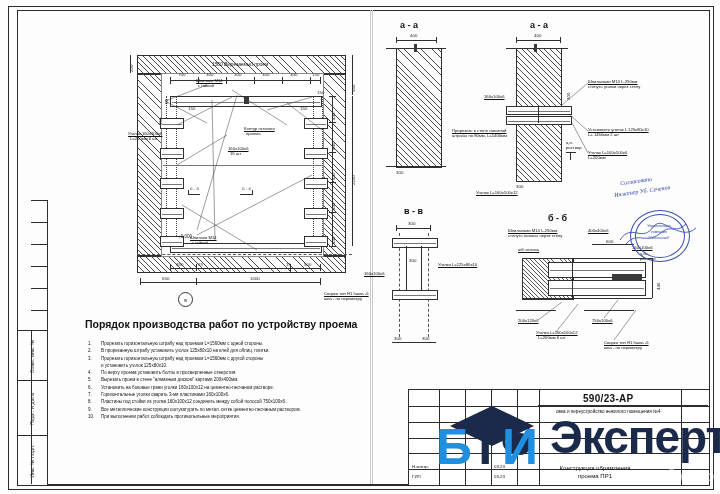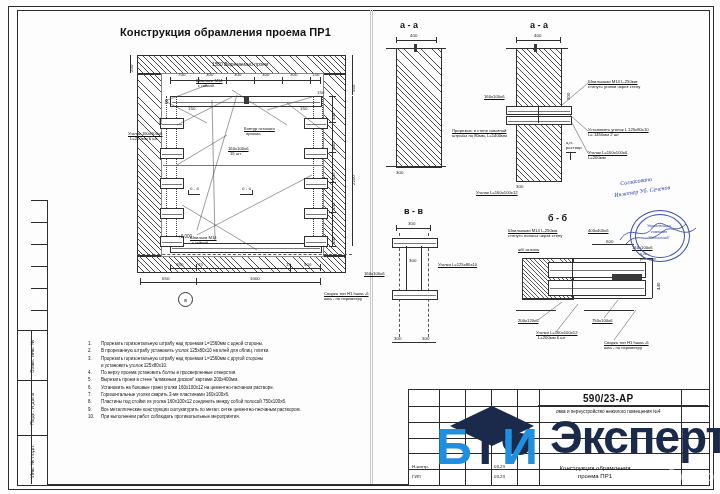--- a/index.html
+++ b/index.html
@@ -116,21 +116,20 @@
   <div class="sm-grid-left">
     <i style="top:0px"></i>
       <i style="top:22px"></i>
       <i style="top:44px"></i>
     <i style="top:66px"></i>
       <i style="top:88px"></i>
       <i style="top:110px"></i>
   </div>
   <div class="ln h" style="left:47px;top:484px;width:661px;"></div>
 
-  <div class="head-title" style="left:120px;top:26px;">Конструкция обрамления проема ПР1</div>
 
   <div class="hatch" style="left:137px;top:55px;width:207px;height:18px;"></div>
 
   <div class="hatch" style="left:137px;top:73px;width:24px;height:182px;"></div>
   <div class="hatch" style="left:322px;top:73px;width:22px;height:182px;"></div>
 
   <div class="hatch" style="left:137px;top:255px;width:207px;height:16px;"></div>
 
   <div class="plate" style="left:161px;top:73px;width:161px;height:182px;border-color:#888;background:#fff;"></div>
 
@@ -249,20 +248,21 @@
 
   <div class="ln h" style="left:188px;top:194px;width:12px;"></div>
   <div class="ln v" style="left:188px;top:190px;height:5px;"></div>
   <div class="dim" style="left:190px;top:186px;">б - б</div>
   <div class="ln h" style="left:240px;top:194px;width:12px;"></div>
   <div class="ln v" style="left:252px;top:190px;height:5px;"></div>
   <div class="dim" style="left:242px;top:186px;">б - б</div>
 
   <div class="circ" style="left:178px;top:292px;width:13px;height:13px;">в</div>
 
+  <div class="proc-title" style="left:85px;top:318px;">Порядок производства работ по устройству проема</div>
   <div class="proc-list" style="left:88px;top:340px;width:280px;">
     <div>
         <span class="n">1.</span>
         <span>Прорезать горизонтальную штрабу над проемом L=1560мм с одной стороны.</span>
       </div>
     <div>
         <span class="n">2.</span>
         <span>В прорезанную штрабу установить уголок 125х80х10 на клей для облиц. плитки.</span>
       </div>
     <div>

